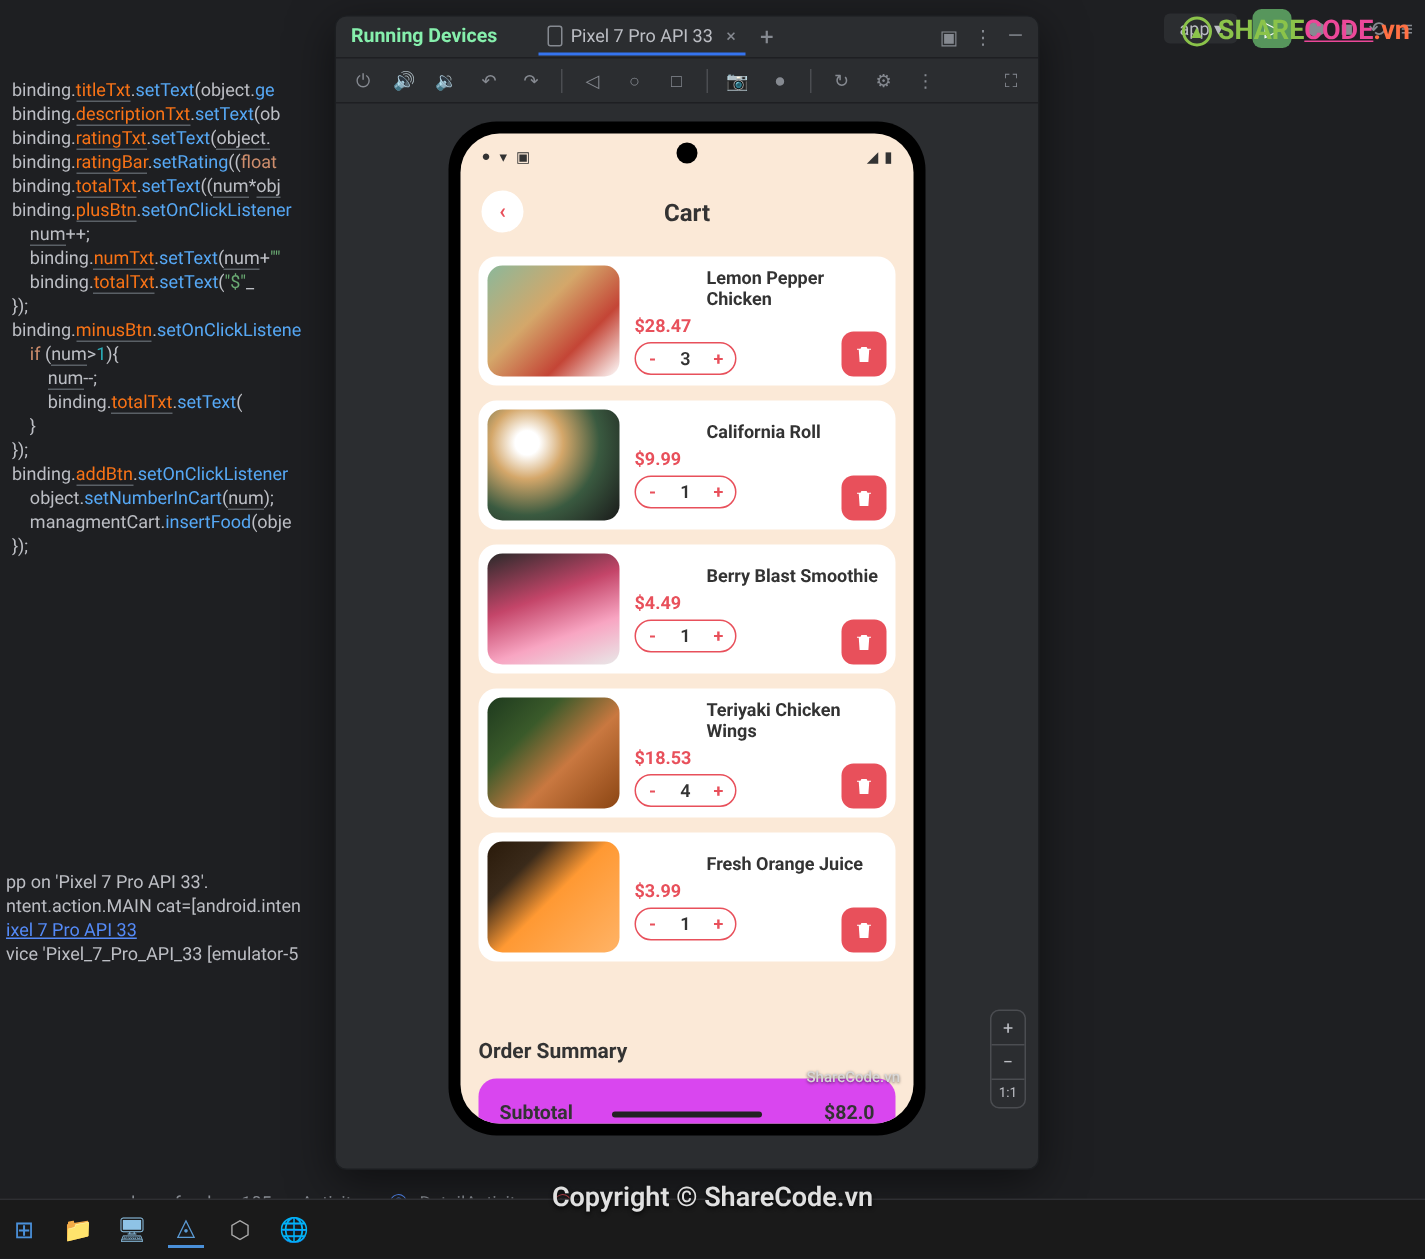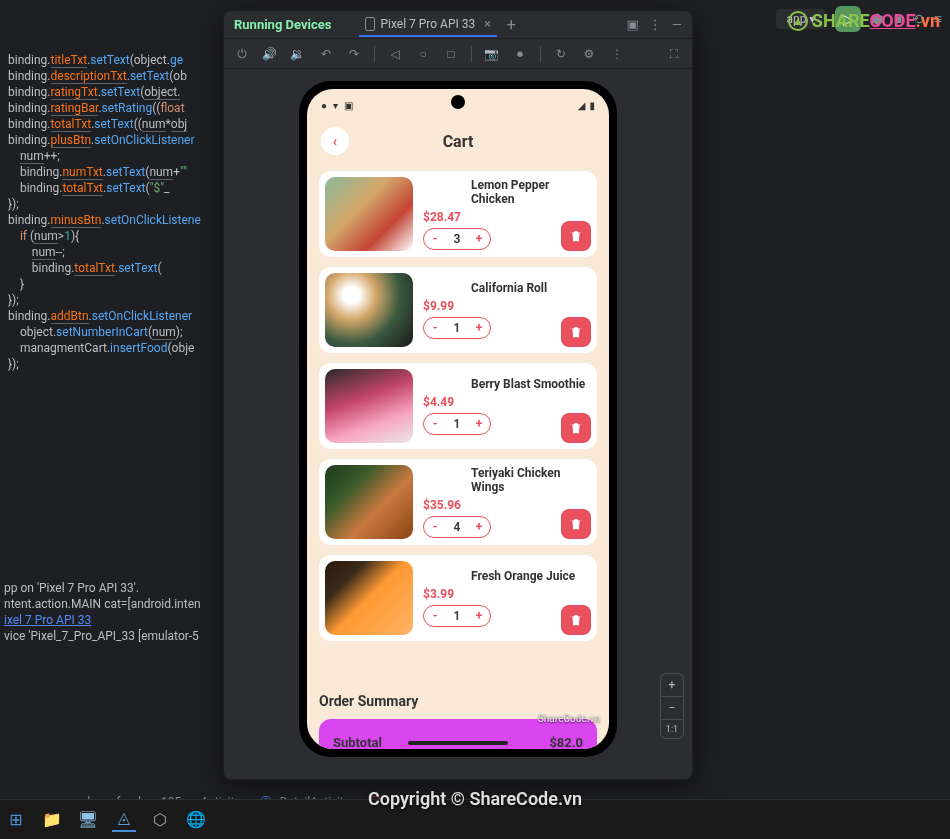--- a/index.html
+++ b/index.html
@@ -274,21 +274,21 @@
     <div class="del-btn">
       <svg viewBox="0 0 24 24">
                   <path d="M6 7h12l-1 14H7L6 7zm3-3h6l1 2H8l1-2zM4 6h16v1H4z"></path>
                 </svg>
     </div>
             </div>
             <div class="cart-item">
     <div class="cart-img food4"></div>
     <div class="cart-info">
       <div class="cart-name">Teriyaki Chicken Wings</div>
-      <div class="cart-price">$35.96</div>
+      <div class="cart-price">$18.53</div>
       <div class="cart-controls">
         <div class="qty">
           <span class="sign">-</span>
           <span class="num">4</span>
           <span class="sign">+</span>
         </div>
       </div>
     </div>
     <div class="del-btn">
       <svg viewBox="0 0 24 24">

